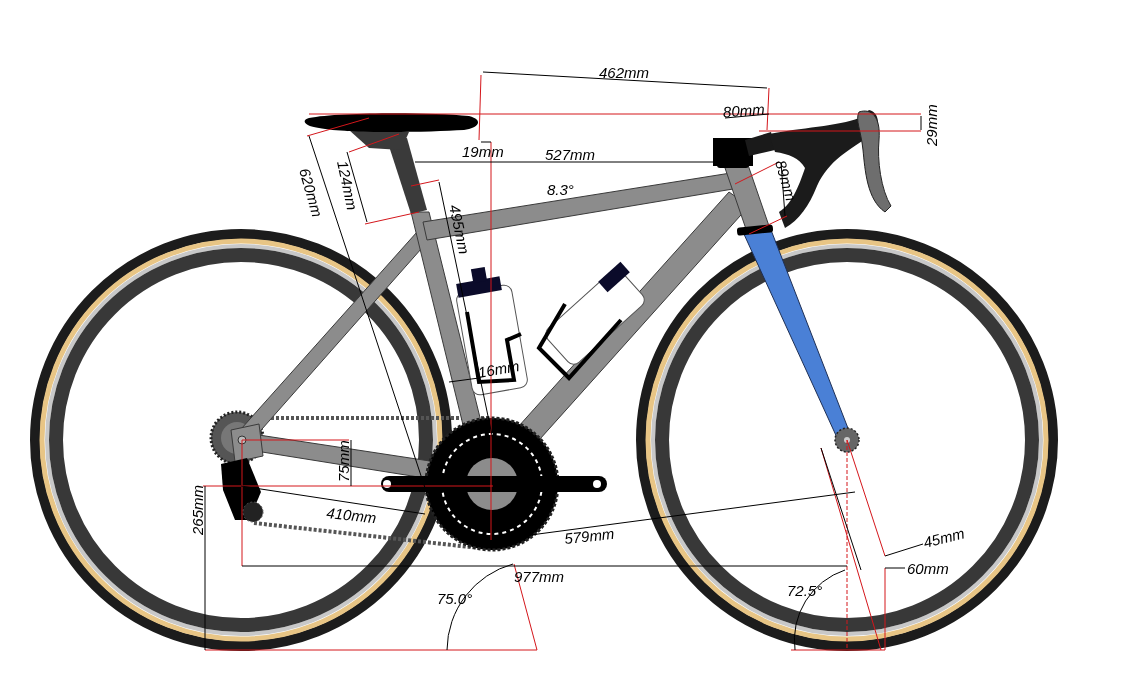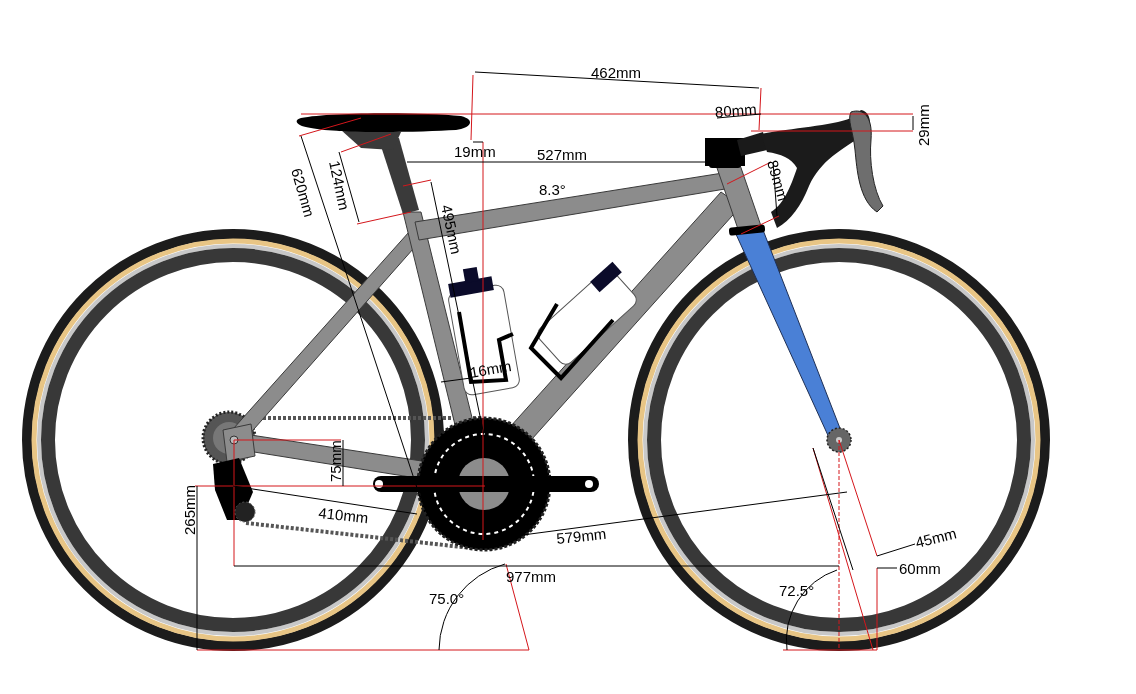--- a/index.html
+++ b/index.html
@@ -1,17 +1,17 @@
 <!DOCTYPE html>
 <html><head>
 <meta charset="utf-8">
 <style>
   html, body { margin:0; padding:0; background:#ffffff; }
   body { width:1136px; height:694px; overflow:hidden; position:relative; font-family:"Liberation Sans", sans-serif; }
-  #stage { position:absolute; left:1px; top:0; width:952px; height:694px; }
+  #stage { position:absolute; left:9px; top:0; width:952px; height:694px;font-style:italic; }
   svg text { font-family:"Liberation Sans", sans-serif; font-size:15px; fill:#000; }
   .dim { stroke:#000; stroke-width:1; fill:none; }
   .ref { stroke:#d4161b; stroke-width:1; fill:none; }
   .tube { stroke:#3a3a3a; stroke-width:1; }
 </style>
 </head>
 <body>
 
 <div id="stage">
 <svg width="1136" height="694" viewBox="0 0 1136 694" xmlns="http://www.w3.org/2000/svg">

